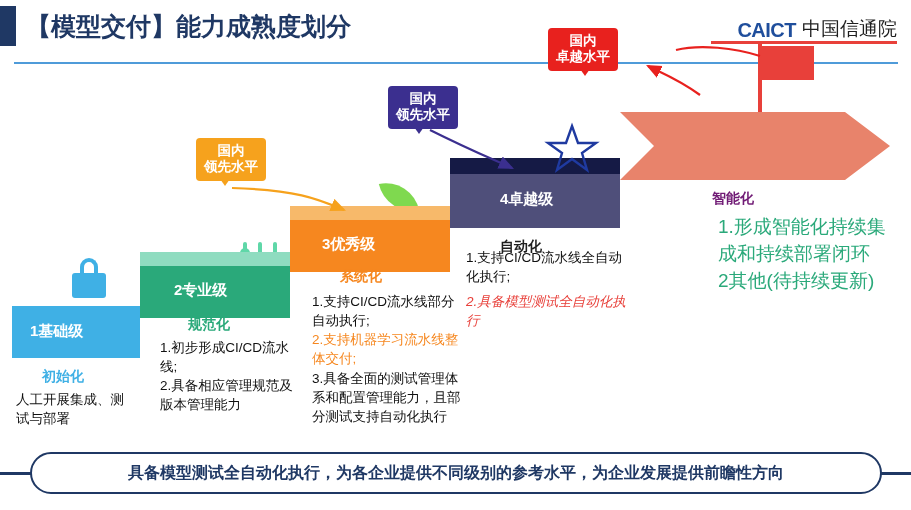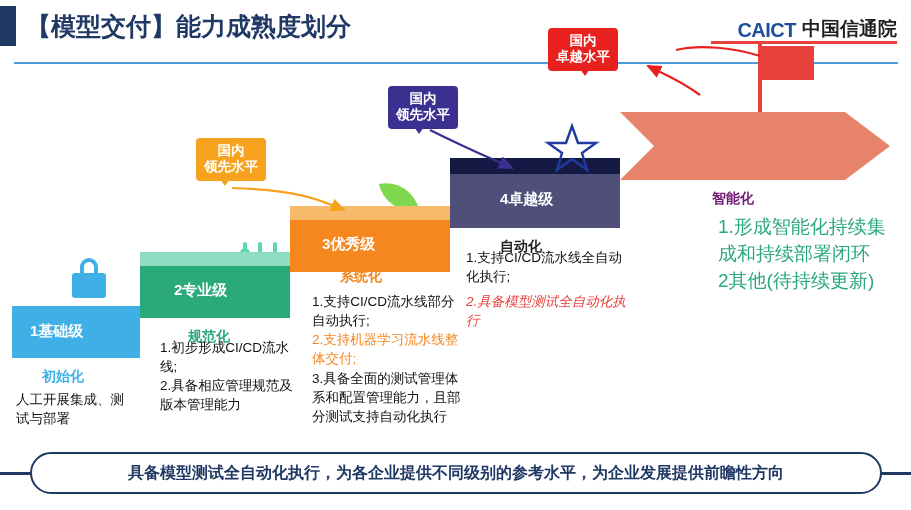--- a/index.html
+++ b/index.html
@@ -32,21 +32,21 @@
   }
   .logo {
     position: absolute; right: 14px; top: 16px;
     display: flex; align-items: flex-end; gap: 6px;
   }
   .logo-caict {
     font-size: 20px; font-weight: bold; color: #1f4e9c;
     letter-spacing: -0.5px;
   }
   .logo-cn {
-    font-size: 19px; font-weight: bold; color: #1f1f1f;
+    font-size: 19px; font-weight: normal; color: #1f1f1f;
   }
   .logo-underline {
     position: absolute; right: 14px; top: 41px; width: 186px; height: 3px;
     background: #e8403a;
   }
 
   
   .step {
     position: absolute;
     color: #ffffff;
@@ -78,21 +78,21 @@
   .lvl5-arrow {
     position: absolute; left: 0; top: 0; width: 270px; height: 68px;
     background: #e8836b;
     clip-path: polygon(0 0, 225px 0, 270px 34px, 225px 68px, 0 68px, 34px 34px);
   }
   .lvl5-label { position: absolute; left: 92px; top: 132px; }
 
   
   .cap { position: absolute; font-size: 14px; font-weight: bold; white-space: nowrap; }
   .cap1 { left: 42px; top: 368px; color: #3fb0e5; }
-  .cap2 { left: 188px; top: 316px; color: #2aa97a; margin-top: 12px; }
+  .cap2 { left: 188px; top: 316px; color: #2aa97a; }
   .cap3 { left: 340px; top: 268px; color: #f6871f; }
   .cap4 { left: 500px; top: 238px; color: #1f1f1f; }
   .cap5 { left: 712px; top: 190px; color: #701a75; }
 
   
   .body-text {
     position: absolute; font-size: 13.5px; color: #111; line-height: 1.42;
   }
   .b1 { left: 16px; top: 390px; width: 120px; }
   .b2 { left: 160px; top: 338px; width: 142px; }

